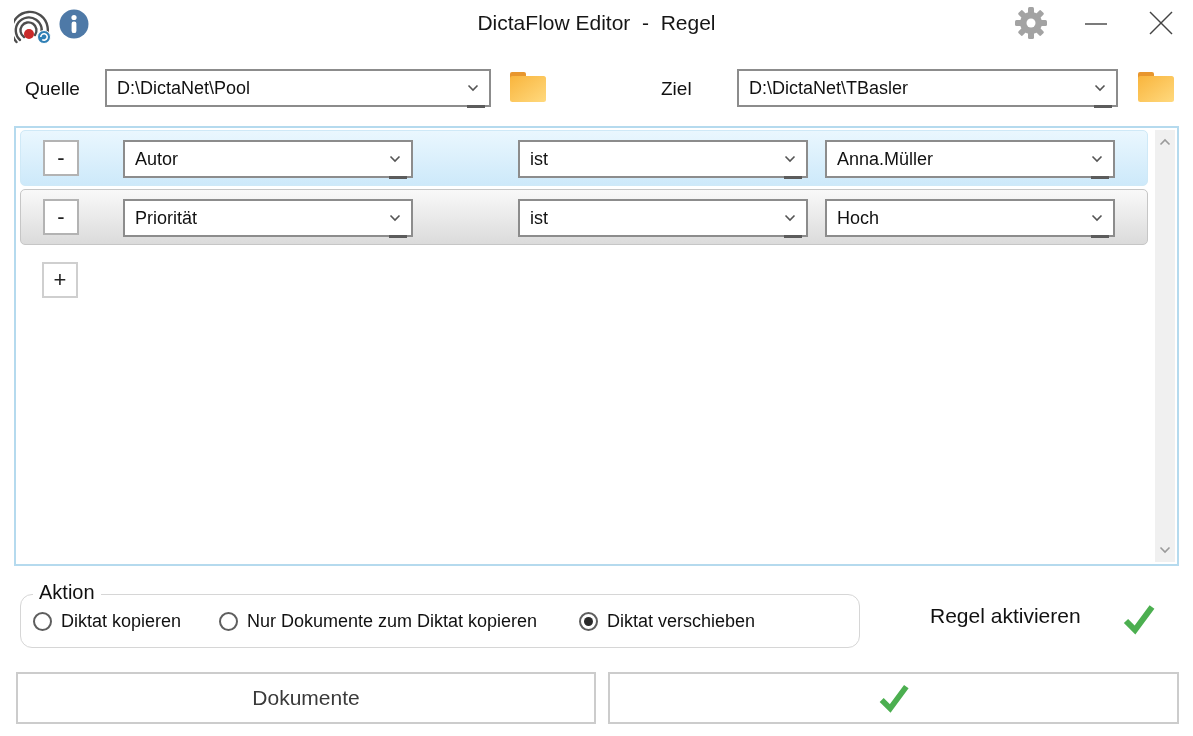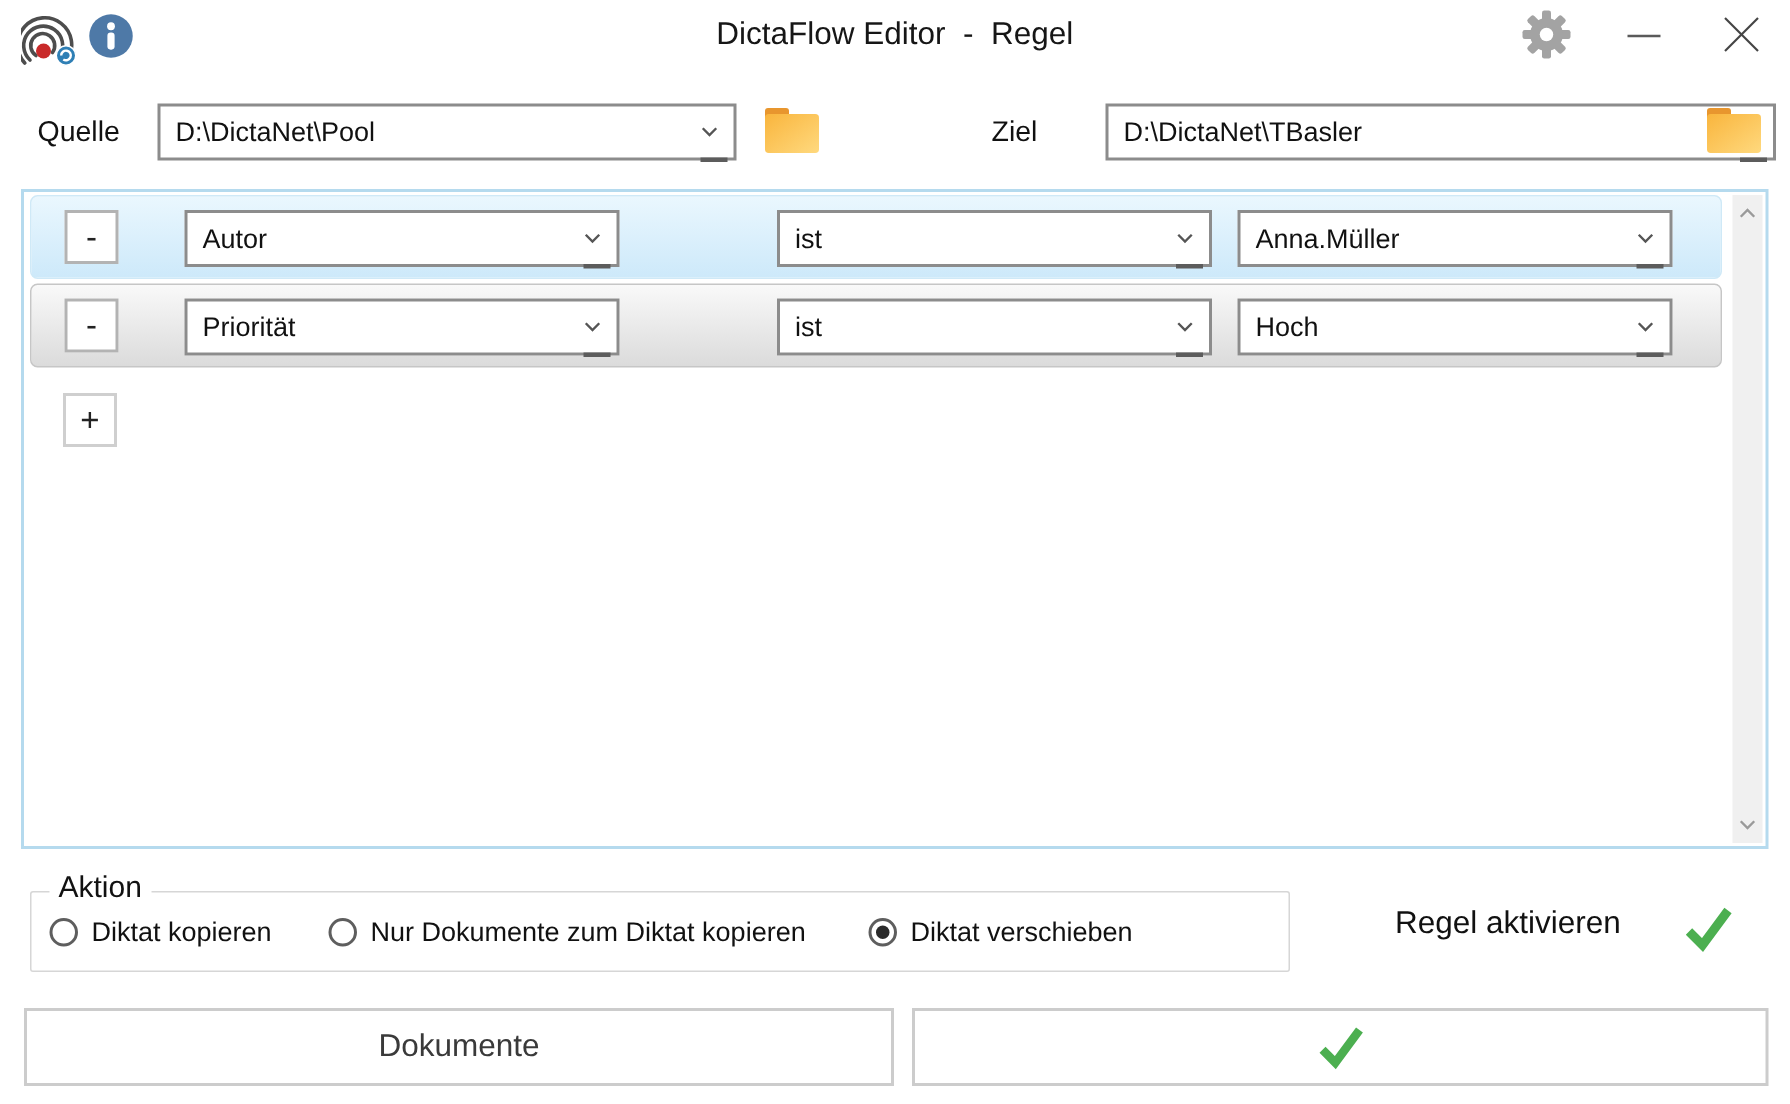--- a/index.html
+++ b/index.html
@@ -42,21 +42,21 @@
   .sq-btn { position:absolute; width:36px; height:36px; background:#fff;
             border:2px solid #b3b3b3; font-size:22px; color:#222;
             display:flex; align-items:center; justify-content:center; cursor:pointer; }
   .rule-row .sq-btn { left:22px; top:9px; }
   .rule-combo { top:9px; width:290px; }
   .rc1 { left:102px; } .rc2 { left:454px;margin-left:43px; } .rc3 { left:804px; }
   .add-btn { left:26px; top:134px; border-color:#cfcfcf; }
 
   
   .groupbox { position:absolute; left:20px; top:594px; width:840px; height:54px;
-              border:1px solid #d6d6d6; border-radius:2px; }
+              border:1px solid #d6d6d6; border-radius:12px; }
   .groupbox .legend { position:absolute; left:12px; top:-14px; background:#fff;
                       padding:0 6px; font-size:20px; color:#111; }
   .radio-opt { position:absolute; top:16px; display:flex; align-items:center;
                gap:9px; cursor:pointer; }
   .radio-circle { width:19px; height:19px; border:2px solid #5e5e5e; border-radius:50%;
                   background:#fff; display:flex; align-items:center; justify-content:center; }
   .radio-circle .dot { width:9px; height:9px; border-radius:50%; background:transparent; }
   .radio-opt.selected .radio-circle .dot { background:#2a2a2a; }
   .radio-label { font-size:18px; color:#111; }
   .ro1 { left:12px; } .ro2 { left:198px; } .ro3 { left:558px; }
@@ -126,21 +126,21 @@
     <defs>
         <linearGradient id="fg" x1="0" y1="0" x2="1" y2="1">
       <stop offset="0" stop-color="#f9b53d"></stop>
           <stop offset="1" stop-color="#ffd97e"></stop>
     </linearGradient>
       </defs>
     <rect x="1" y="6" width="36" height="26" rx="2.5" fill="url(#fg)"></rect>
   </svg>
 
   <div class="field-label" style="left:661px; top:78px;">Ziel</div>
-  <div class="combo" style="left:737px; top:69px; width:447px;">
+  <div class="combo" style="left:737px; top:69px; width:381px;">
     <span class="val">D:\DictaNet\TBasler</span>
     <svg class="chev" width="12" height="8" viewBox="0 0 12 8">
       <polyline points="1.5,1.5 6,6 10.5,1.5" fill="none" stroke="#555" stroke-width="1.6"></polyline>
     </svg>
   </div>
   <svg class="folder-btn" style="left:1137px; top:70px;" viewBox="0 0 38 34">
     <rect x="1" y="2" width="16" height="10" rx="2" fill="#e8962e"></rect>
     <rect x="1" y="6" width="36" height="26" rx="2.5" fill="url(#fg)"></rect>
   </svg>
 

